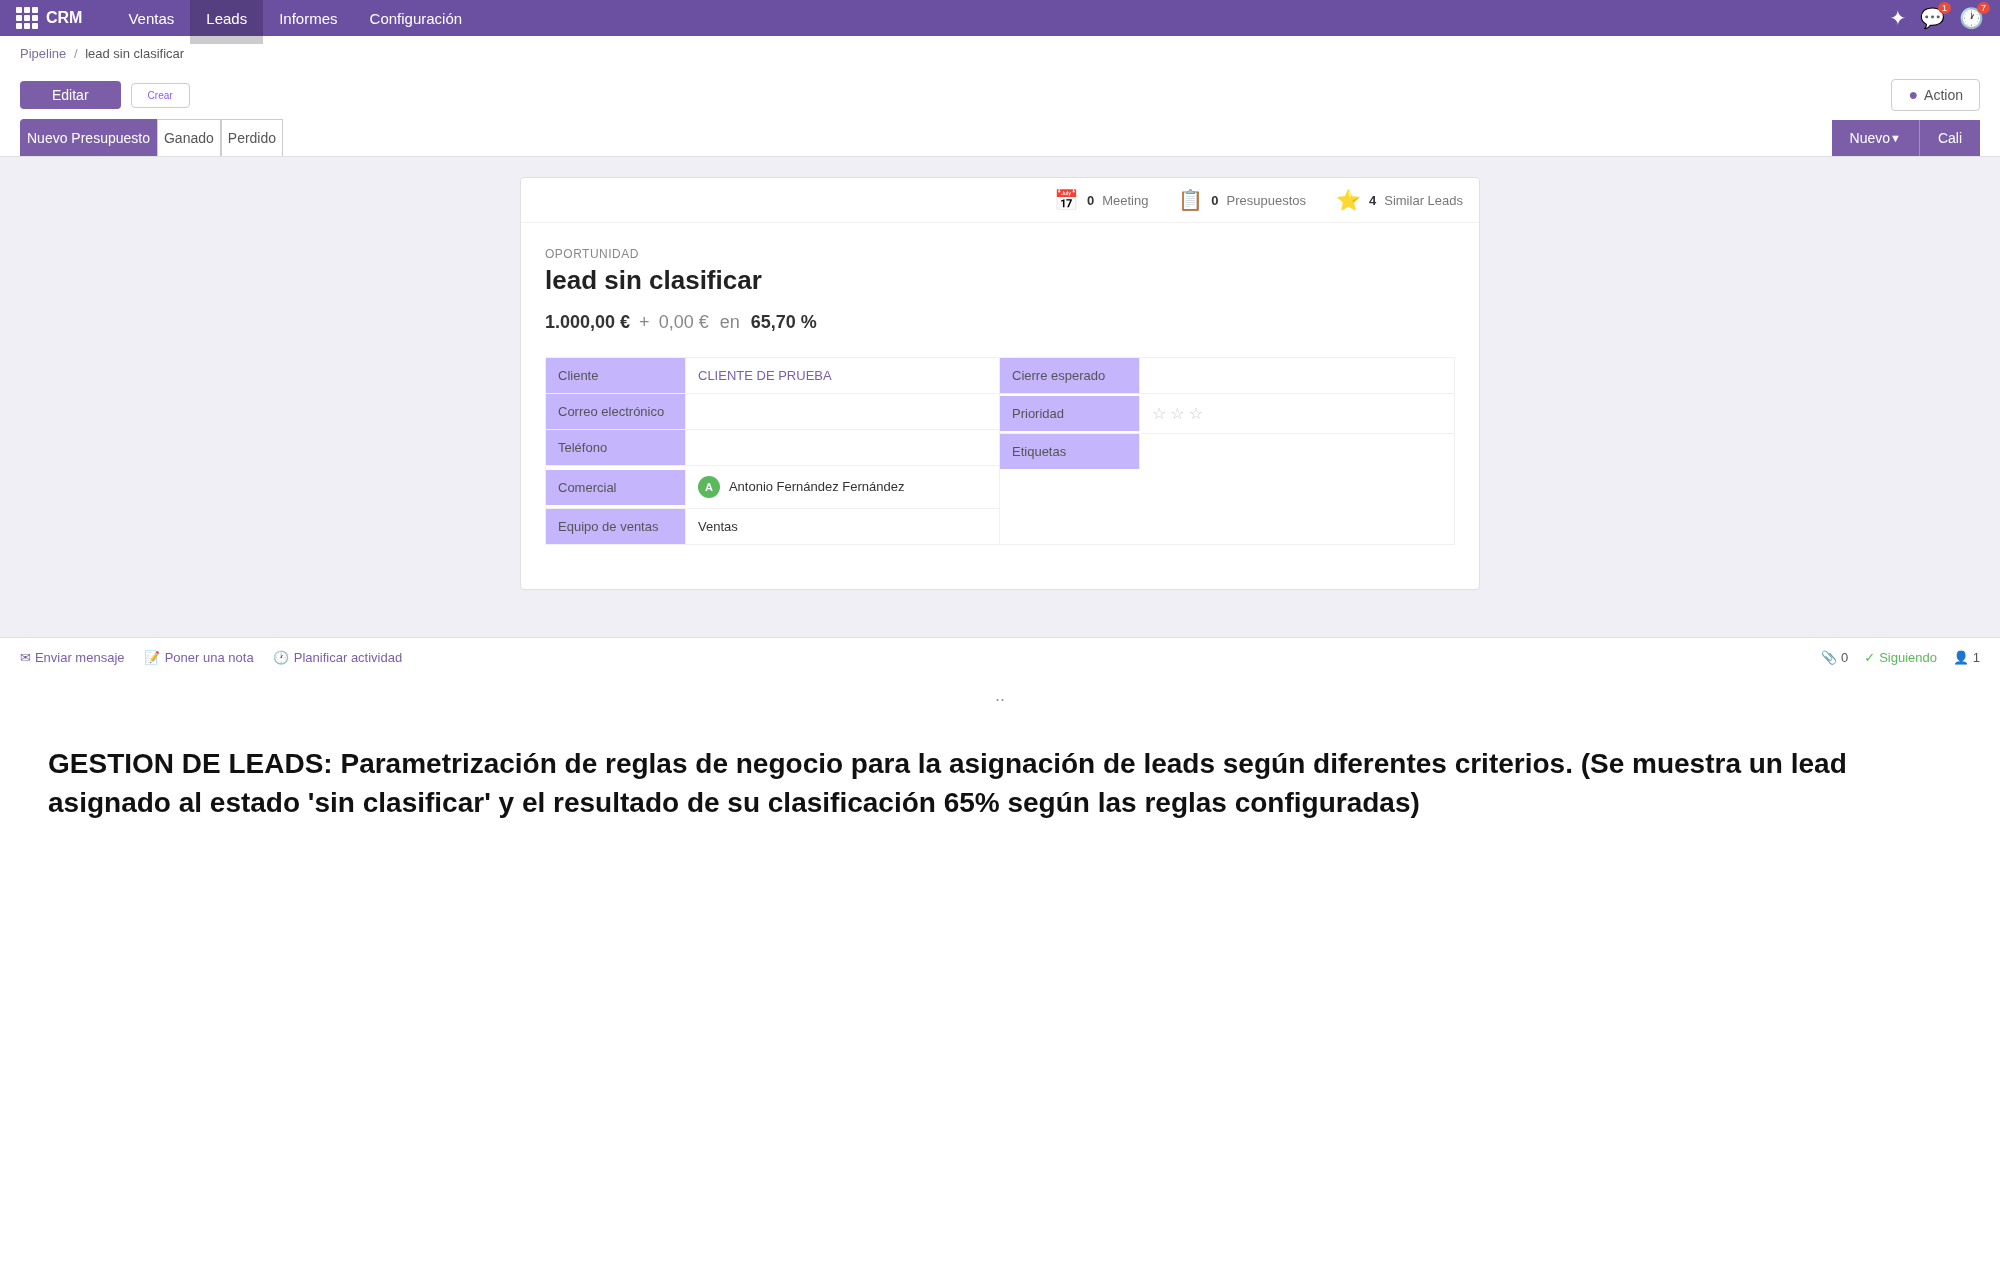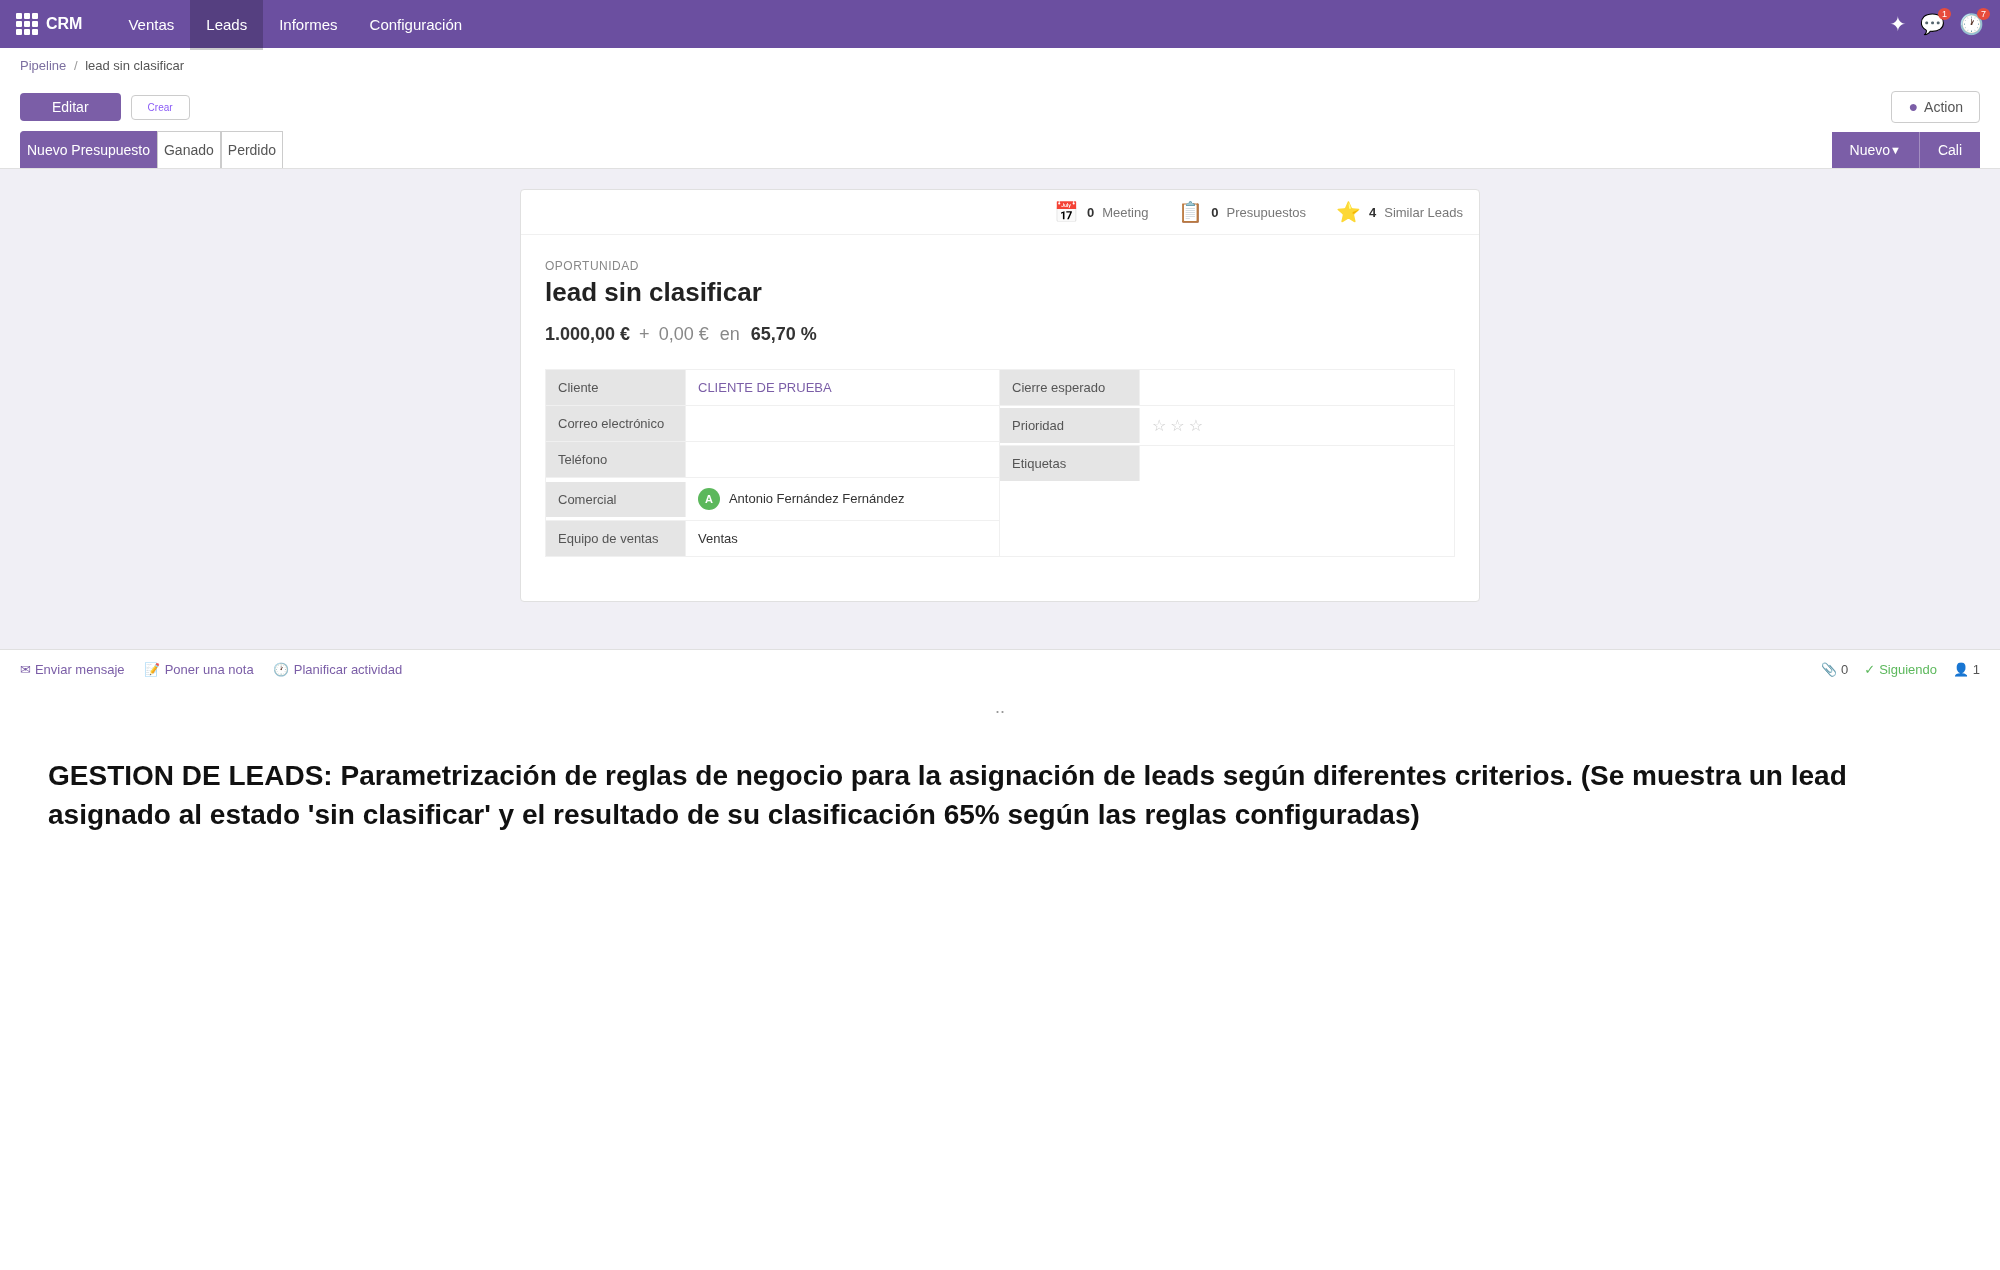--- a/index.html
+++ b/index.html
@@ -3,21 +3,21 @@
   <meta charset="utf-8">
   <style>
     * { box-sizing: border-box; margin: 0; padding: 0; }
     body { font-family: Arial, sans-serif; background: #fff; font-size: 14px; color: #333; width: 2000px; min-height: 1270px; }
 
     
     .topnav {
       background: #6b4fa0;
       display: flex;
       align-items: center;
-      height: 48px;
+      height: 36px;
       padding: 0 16px;
       color: #fff;
     }
     .topnav-brand {
       display: flex;
       align-items: center;
       gap: 8px;
       margin-right: 30px;
     }
     .topnav-brand .grid-icon {
@@ -268,21 +268,21 @@
       margin-bottom: 20px;
     }
     .left-fields { border: 1px solid #f0f0f0; }
     .right-fields { border: 1px solid #f0f0f0; border-left: none; }
     .field-pair {
       display: flex;
       align-items: center;
       border-bottom: 1px solid #f0f0f0;
     }
     .field-pair:last-child { border-bottom: none; }
-    .fl { width: 140px; min-width: 140px; padding: 10px 12px; font-size: 13px; color: #555; font-weight: 500; background: #e5e5e5; border-right: 1px solid #f0f0f0; }
+    .fl { width: 140px; min-width: 140px; padding: 10px 12px; font-size: 13px; color: #555; font-weight: 500; background: #c4b5fd; border-right: 1px solid #f0f0f0; }
     .fv { flex: 1; padding: 10px 12px; font-size: 13px; color: #333; }
     .fv.link { color: #7b5ea7; }
 
     
     .card-tabs {
       display: flex;
       border-top: 1px solid #e0e0e0;
       margin-top: 10px;
     }
     .card-tab {

